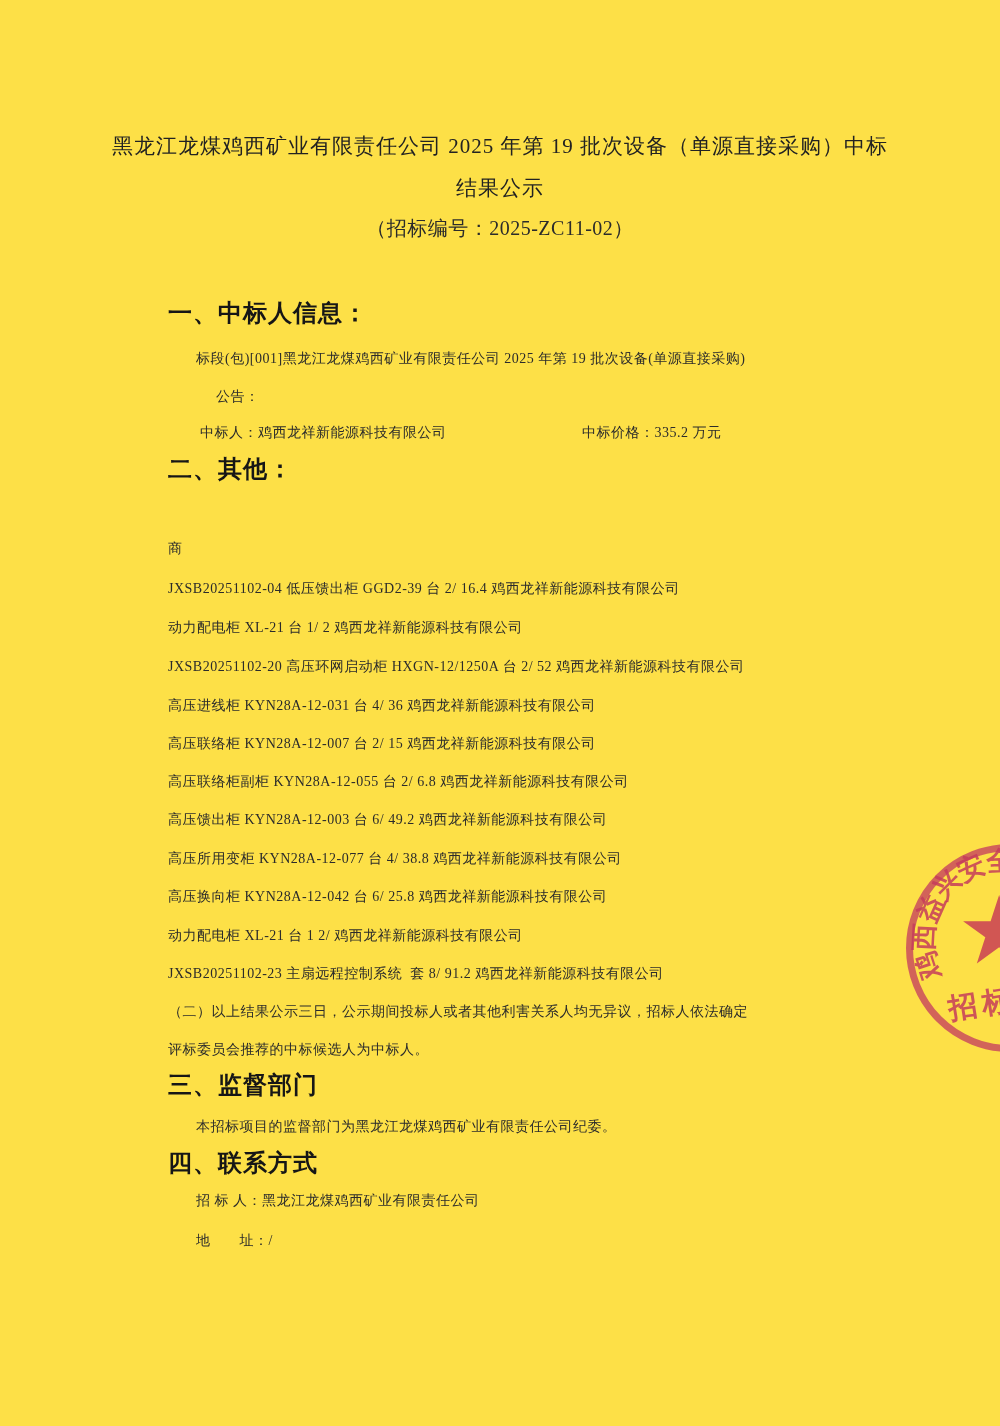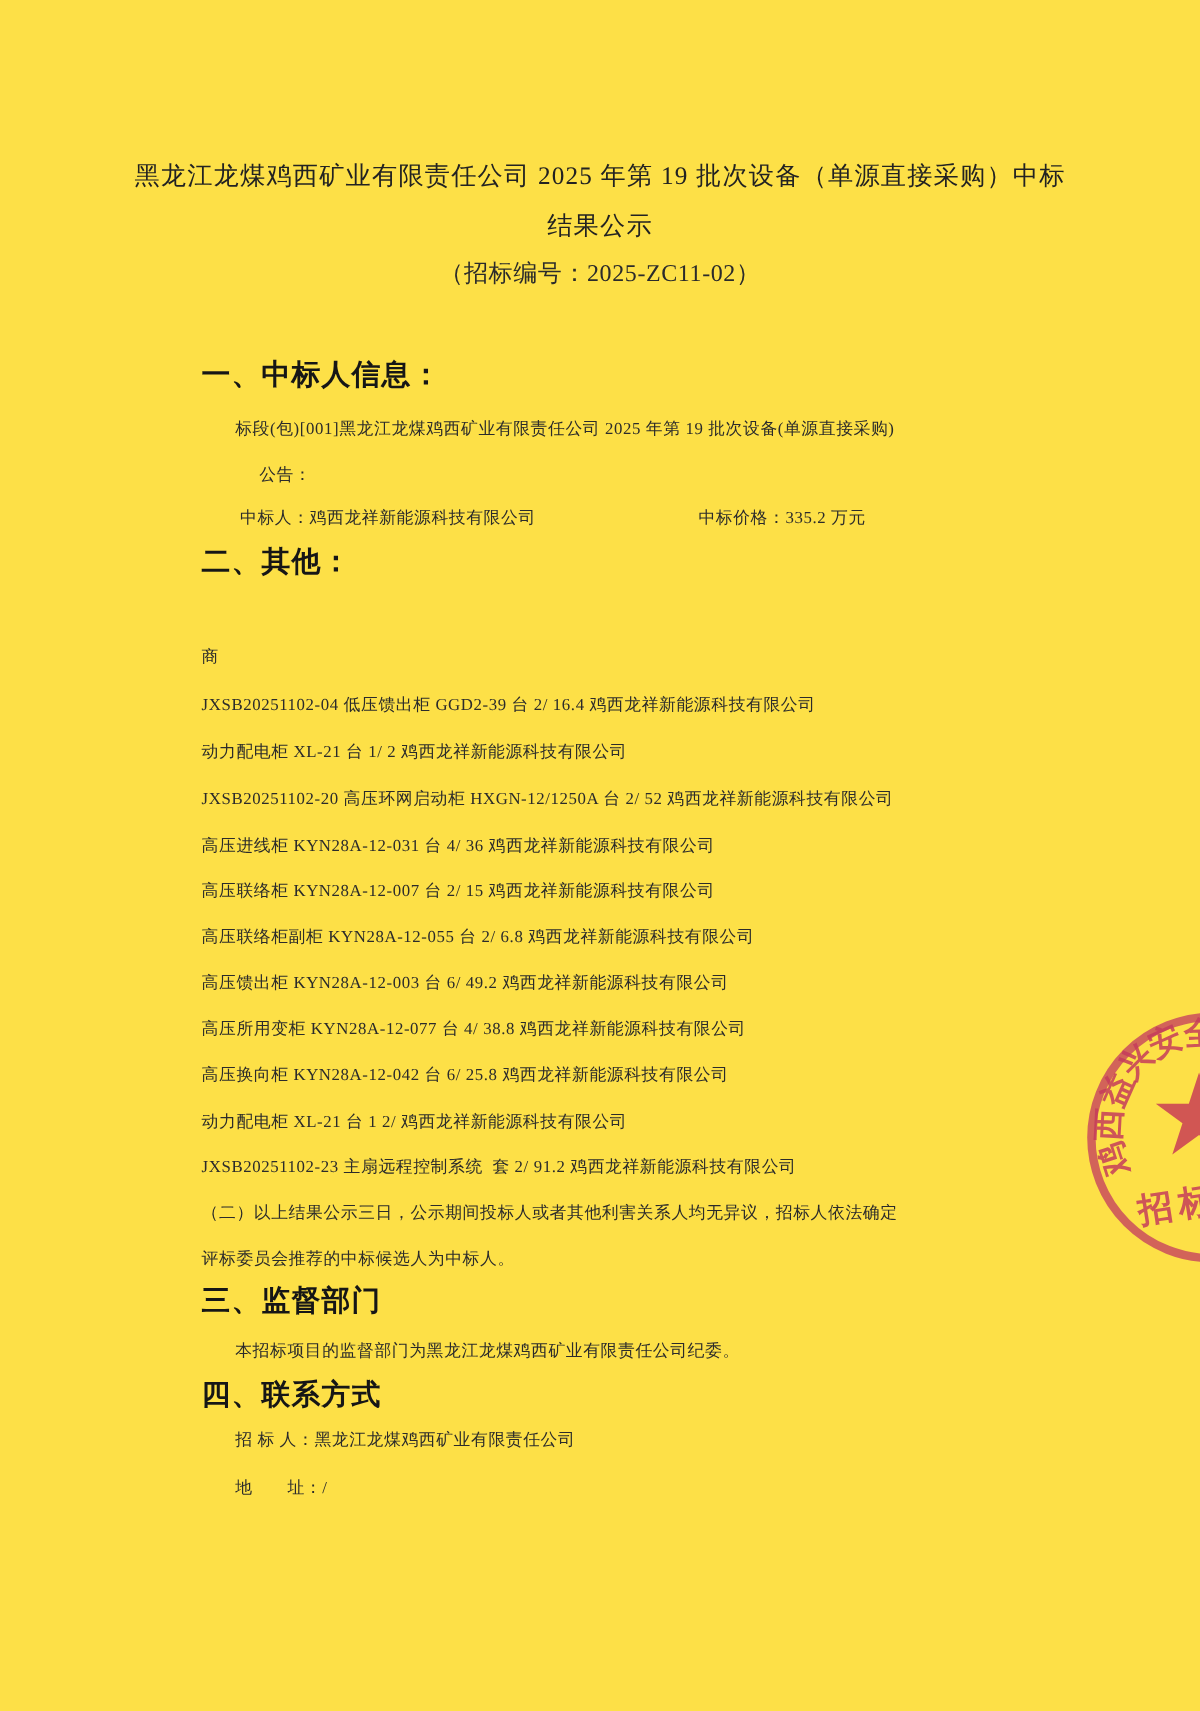--- a/index.html
+++ b/index.html
@@ -83,21 +83,21 @@
   <div class="ln" style="left:168px;top:577px;">JXSB20251102-04 低压馈出柜 GGD2-39 台 2/ 16.4 鸡西龙祥新能源科技有限公司</div>
   <div class="ln" style="left:168px;top:616px;">动力配电柜 XL-21 台 1/ 2 鸡西龙祥新能源科技有限公司</div>
   <div class="ln" style="left:168px;top:655px;">JXSB20251102-20 高压环网启动柜 HXGN-12/1250A 台 2/ 52 鸡西龙祥新能源科技有限公司</div>
   <div class="ln" style="left:168px;top:694px;">高压进线柜 KYN28A-12-031 台 4/ 36 鸡西龙祥新能源科技有限公司</div>
   <div class="ln" style="left:168px;top:732px;">高压联络柜 KYN28A-12-007 台 2/ 15 鸡西龙祥新能源科技有限公司</div>
   <div class="ln" style="left:168px;top:770px;">高压联络柜副柜 KYN28A-12-055 台 2/ 6.8 鸡西龙祥新能源科技有限公司</div>
   <div class="ln" style="left:168px;top:808px;">高压馈出柜 KYN28A-12-003 台 6/ 49.2 鸡西龙祥新能源科技有限公司</div>
   <div class="ln" style="left:168px;top:847px;">高压所用变柜 KYN28A-12-077 台 4/ 38.8 鸡西龙祥新能源科技有限公司</div>
   <div class="ln" style="left:168px;top:885px;">高压换向柜 KYN28A-12-042 台 6/ 25.8 鸡西龙祥新能源科技有限公司</div>
   <div class="ln" style="left:168px;top:924px;">动力配电柜 XL-21 台 1 2/ 鸡西龙祥新能源科技有限公司</div>
-  <div class="ln" style="left:168px;top:962px;">JXSB20251102-23 主扇远程控制系统  套 2/ 91.2 鸡西龙祥新能源科技有限公司</div>
+  <div class="ln" style="left:168px;top:962px;">JXSB20251102-23 主扇远程控制系统  套 8/ 91.2 鸡西龙祥新能源科技有限公司</div>
 
   <div class="ln" style="left:168px;top:1038px;">评标委员会推荐的中标候选人为中标人。</div>
   <div class="ln" style="left:168px;top:1000px;">（二）以上结果公示三日，公示期间投标人或者其他利害关系人均无异议，招标人依法确定</div>
 
   <div class="ln heading" style="left:168px;top:1073px;">三、监督部门</div>
   <div class="ln" style="left:196px;top:1115px;">本招标项目的监督部门为黑龙江龙煤鸡西矿业有限责任公司纪委。</div>
 
   <div class="ln heading" style="left:168px;top:1151px;">四、联系方式</div>
   <div class="ln" style="left:196px;top:1189px;">招 标 人：黑龙江龙煤鸡西矿业有限责任公司</div>
   <div class="ln" style="left:196px;top:1229px;">地　　址：/</div>

